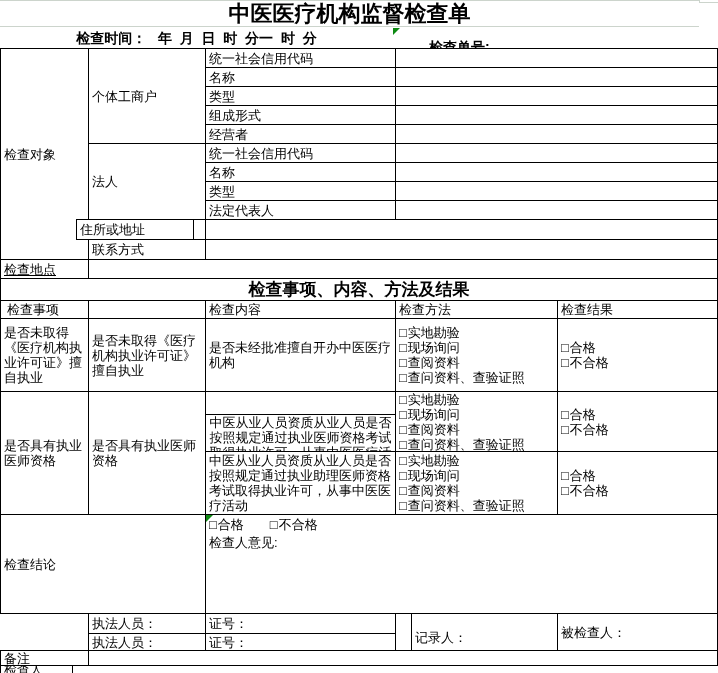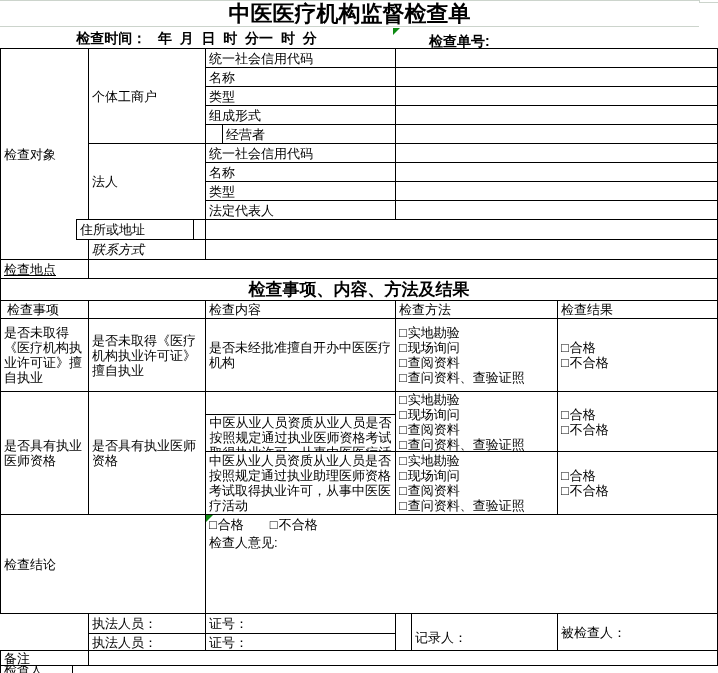--- a/index.html
+++ b/index.html
@@ -18,21 +18,21 @@
   .cb{display:inline-block;margin-right:1px;}
   .flag{position:absolute;top:0;left:0;width:0;height:0;
         border-top:7px solid #0d8a12;border-right:7px solid transparent;}
   
   .title-cell{left:0;top:2;width:700px;height:27px;border:1px solid #ccd4cc;border-left:none;
               font-size:22px;line-height:25px;font-weight:bold;}
   .title-corner{left:699;top:2px;width:19px;height:27px;border-top:1px solid #ccd4cc;border-bottom:1px solid #ccd4cc;position:absolute;box-sizing:border-box;background:#fff;left:699px;}
   .time-cell{left:0;top:28px;width:394px;height:21px;border:none;border-right:1px solid #000;border-bottom:1px solid #000;
              font-size:14px;font-weight:bold;}
   .formno-cell{left:393px;top:28px;width:307px;height:28px;border:none;border-right:1px solid #ccd4cc;border-bottom:1px solid #000;
-               font-size:14px;font-weight:bold;padding-left:36px;}
+               font-size:14px;font-weight:bold;padding-left:36px;align-items:flex-end;}
   .strip2{left:699px;top:28px;width:19px;height:21px;border:none;border-bottom:1px solid #000;}
 </style>
 </head>
 <body>
 
 <div class="c title-cell ctr">中医医疗机构监督检查单</div>
 <div class="title-corner"></div>
 <div class="c time-cell ctr pre">检查时间：   年  月  日  时  分一  时  分</div>
 <div class="c formno-cell">
   <i class="flag"></i>
@@ -41,41 +41,41 @@
 <div class="c strip2"></div>
 
 <div class="c" style="left:0;top:48px;width:89px;height:212px;">检查对象</div>
 <div class="c" style="left:88px;top:48px;width:118px;height:96px;">个体工商户</div>
 <div class="c" style="left:88px;top:143px;width:118px;height:77px;">法人</div>
 
 <div class="c" style="left:205px;top:48px;width:191px;height:20px;">统一社会信用代码</div>
 <div class="c" style="left:205px;top:67px;width:191px;height:20px;">名称</div>
 <div class="c" style="left:205px;top:86px;width:191px;height:20px;">类型</div>
 <div class="c" style="left:205px;top:105px;width:191px;height:20px;">组成形式</div>
-<div class="c" style="left:222px;top:124px;width:191px;height:20px;">经营者</div>
+<div class="c" style="left:205px;top:124px;width:191px;height:20px;">经营者</div>
 
 <div class="c" style="left:395px;top:48px;width:323px;height:20px;"></div>
 <div class="c" style="left:395px;top:67px;width:323px;height:20px;"></div>
 <div class="c" style="left:395px;top:86px;width:323px;height:20px;"></div>
 <div class="c" style="left:395px;top:105px;width:323px;height:20px;"></div>
 <div class="c" style="left:395px;top:124px;width:323px;height:20px;"></div>
 
 <div class="c" style="left:205px;top:143px;width:191px;height:20px;">统一社会信用代码</div>
 <div class="c" style="left:205px;top:162px;width:191px;height:20px;">名称</div>
 <div class="c" style="left:205px;top:181px;width:191px;height:20px;">类型</div>
 <div class="c" style="left:205px;top:200px;width:191px;height:20px;">法定代表人</div>
 
 <div class="c" style="left:395px;top:143px;width:323px;height:20px;"></div>
 <div class="c" style="left:395px;top:162px;width:323px;height:20px;"></div>
 <div class="c" style="left:395px;top:181px;width:323px;height:20px;"></div>
 <div class="c" style="left:395px;top:200px;width:323px;height:20px;"></div>
 
 <div class="c" style="left:76px;top:219px;width:118px;height:21px;">住所或地址</div>
 <div class="c" style="left:205px;top:219px;width:513px;height:21px;"></div>
-<div class="c" style="left:88px;top:239px;width:142px;height:21px;font-style:italic;">联系方式</div>
+<div class="c" style="left:88px;top:239px;width:142px;height:21px;">联系方式</div>
 <div class="c" style="left:205px;top:239px;width:513px;height:21px;"></div>
 
 <div class="c" style="left:0;top:259px;width:89px;height:20px;text-decoration:underline;">检查地点</div>
 <div class="c" style="left:88px;top:259px;width:630px;height:20px;"></div>
 
 <div class="c ctr b" style="left:0;top:278px;width:718px;height:23px;font-size:17px;">检查事项、内容、方法及结果</div>
 
 <div class="c" style="left:0;top:300px;width:89px;height:19px;padding-left:6px;">检查事项</div>
 <div class="c" style="left:88px;top:300px;width:118px;height:19px;margin-top:35px;">检查子事项</div>
 <div class="c" style="left:205px;top:300px;width:191px;height:19px;">检查内容</div>

